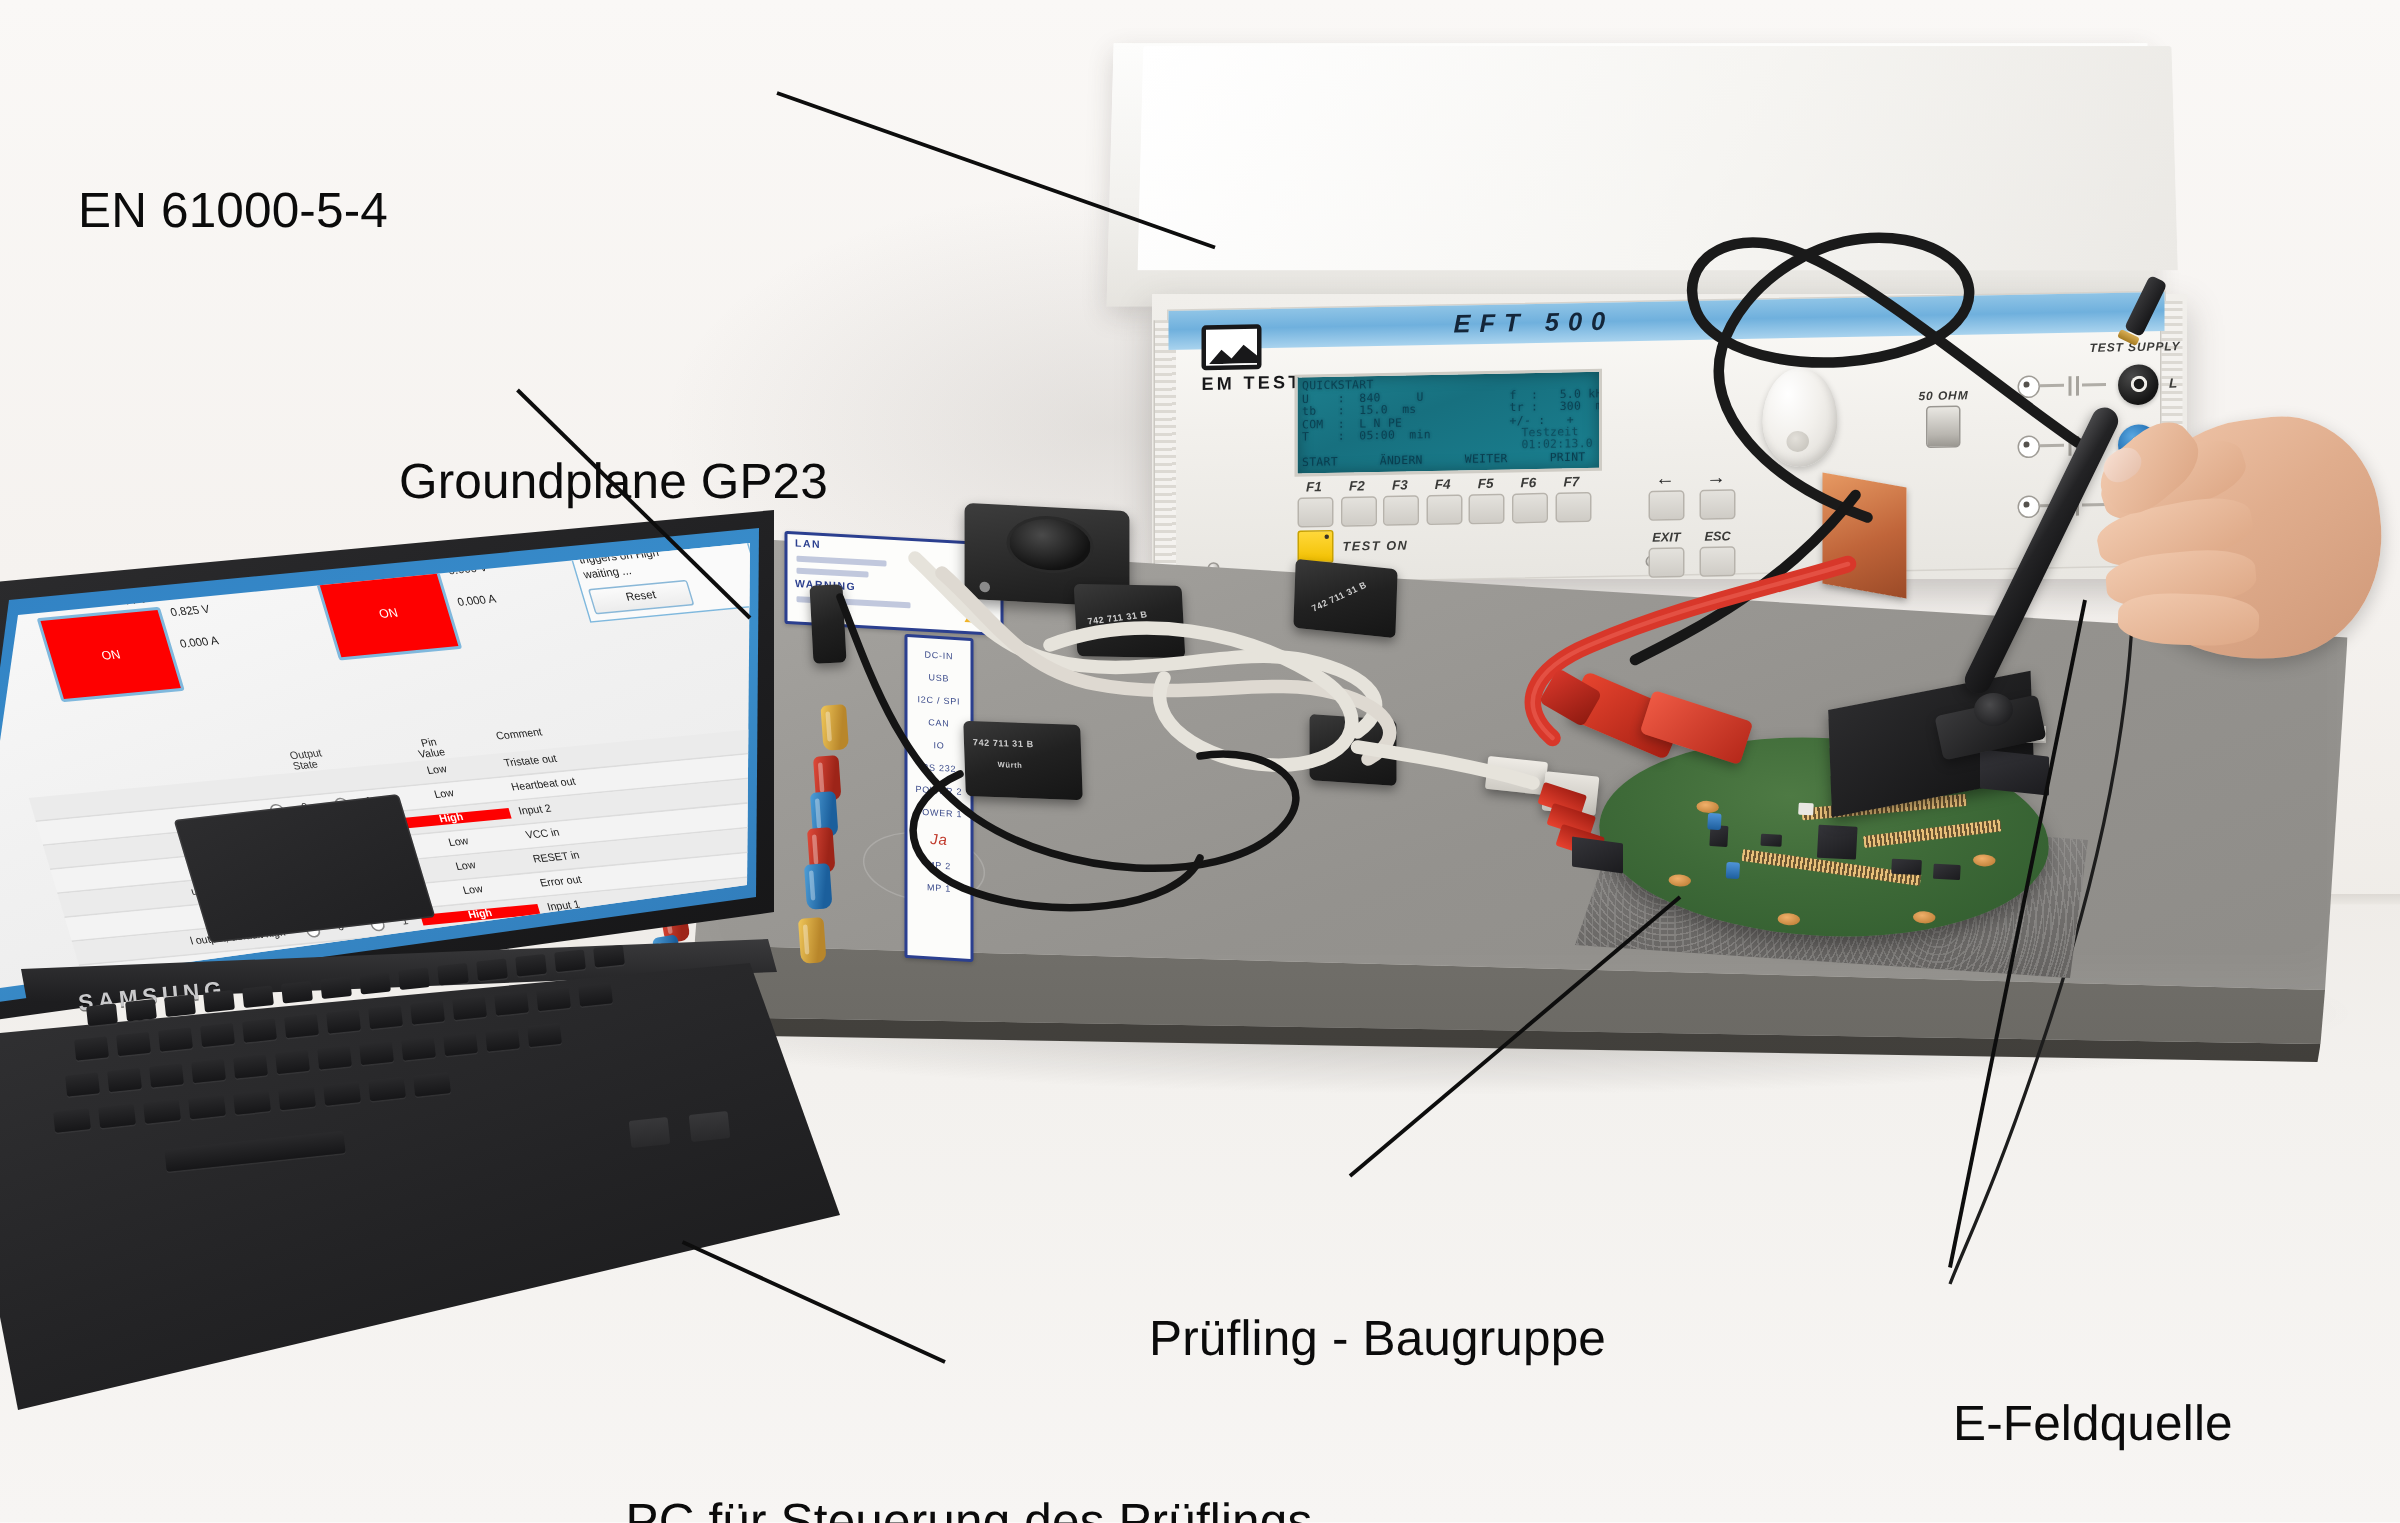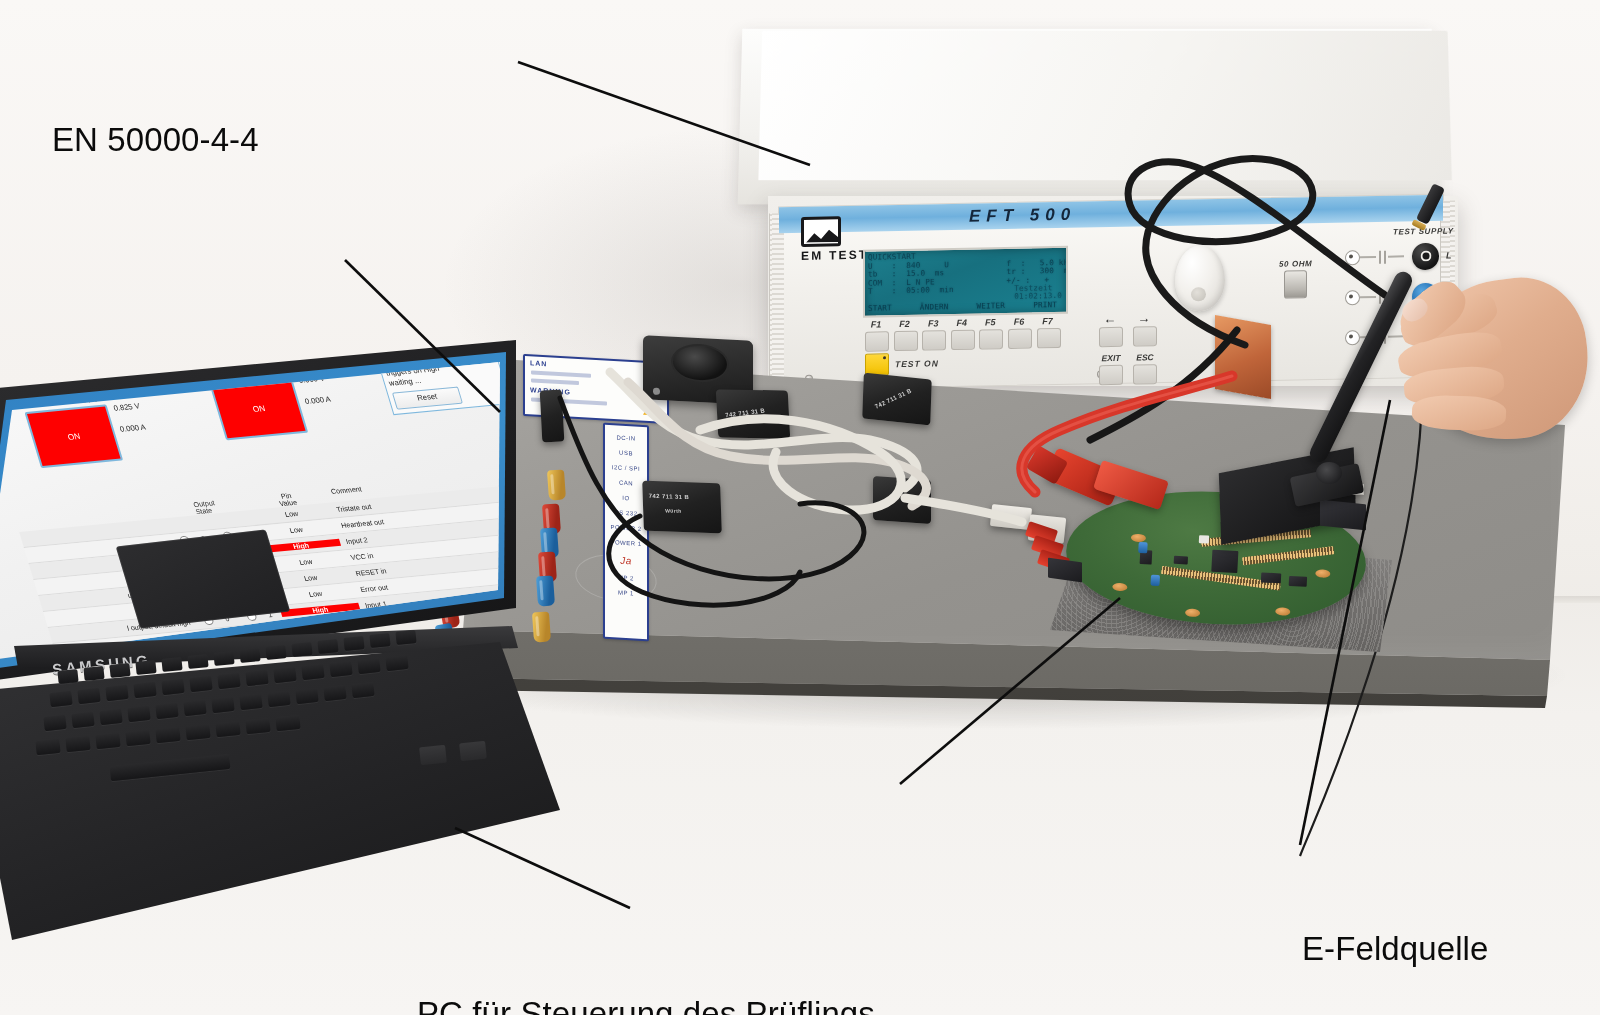--- a/index.html
+++ b/index.html
@@ -800,21 +800,27 @@
 
   <svg class="cables" viewBox="0 0 1600 1015">
     <line x1="518" y1="62" x2="810" y2="165" stroke="#0d0d0d" stroke-width="2.6"></line>
     <line x1="345" y1="260" x2="500" y2="412" stroke="#0d0d0d" stroke-width="2.6"></line>
     <line x1="900" y1="784" x2="1120" y2="598" stroke="#0d0d0d" stroke-width="2.6"></line>
     <line x1="630" y1="908" x2="455" y2="828" stroke="#0d0d0d" stroke-width="2.6"></line>
     <line x1="1390" y1="400" x2="1300" y2="845" stroke="#0d0d0d" stroke-width="2.6"></line>
   </svg>
 
   <div class="lbl" style="left:52px;top:36px">
-    <div>EN 50000-4-4</div>
+    <div>EN 61000-5-4</div>
+  </div>
+  <div class="lbl" style="left:266px;top:217px">
+    <div>Groundplane GP23</div>
+  </div>
+  <div class="lbl" style="left:766px;top:788px">
+    <div>Prüfling - Baugruppe</div>
   </div>
   <div class="lbl" style="left:417px;top:910px">
     <div>PC für Steuerung des Prüflings</div>
   </div>
   <div class="lbl" style="left:1302px;top:845px">
     <div>E-Feldquelle</div>
     
   </div>
 
 </div>

